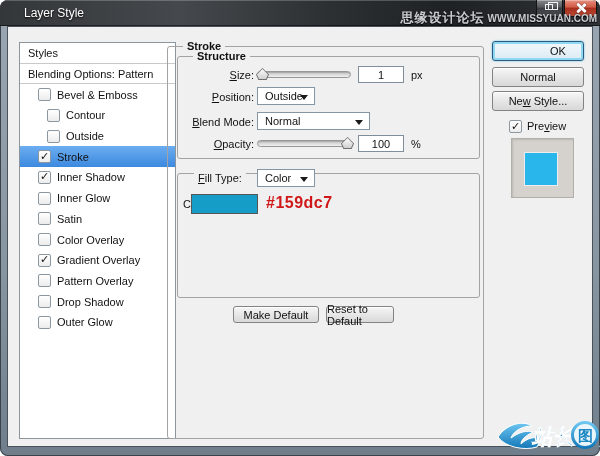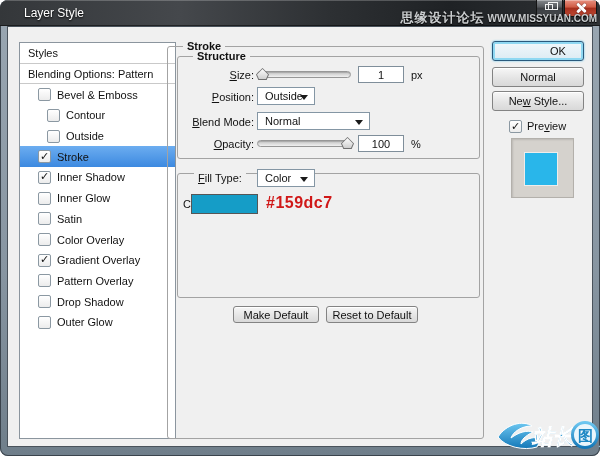--- a/index.html
+++ b/index.html
@@ -77,21 +77,21 @@
   .combo .arrow { position:absolute; right:6px; top:7px; width:0; height:0;
     border-left:4px solid transparent; border-right:4px solid transparent; border-top:5px solid #1a1a1a; }
 
   .swatch { position:absolute; left:183px; top:167px; width:67px; height:20px; border:1px solid #565656; }
   .annot { position:absolute; left:258px; top:167px; font-size:16px; font-weight:bold; letter-spacing:.5px; }
 
   .pbtn { position:absolute; height:17px; border:1px solid #838383; border-radius:3px;
     background:linear-gradient(180deg,#f6f6f6,#e4e4e4 60%,#d9d9d9); box-shadow:inset 0 1px 0 #fff;
     font-size:11px; display:flex; align-items:center; justify-content:center; color:#111; }
   .btn-makedef { left:225px; top:279px; width:86px; }
-  .btn-resetdef { left:318px; top:279px; width:92px; }
+  .btn-resetdef { left:318px; top:279px; width:68px; }
 
   
   .abtn { position:absolute; left:484px; width:92px; height:20px; border:1px solid #838383; border-radius:3px;
     background:linear-gradient(180deg,#f7f7f7,#e3e3e3 60%,#d8d8d8); box-shadow:inset 0 1px 0 #fff;
     font-size:11px; display:flex; align-items:center; justify-content:center; color:#111; }
   .btn-ok { top:14px; border-color:#2a5a7d;
     background:linear-gradient(180deg,#f2f8fb,#dcebf3); box-shadow:inset 0 0 0 2px #8fd8f2, 0 0 2px #59c0ea;padding-left:40px; }
   .btn-reset { top:40px; }
   .btn-newstyle { top:64px; }
   .pv-cb { position:absolute; left:501px; top:93px; }

